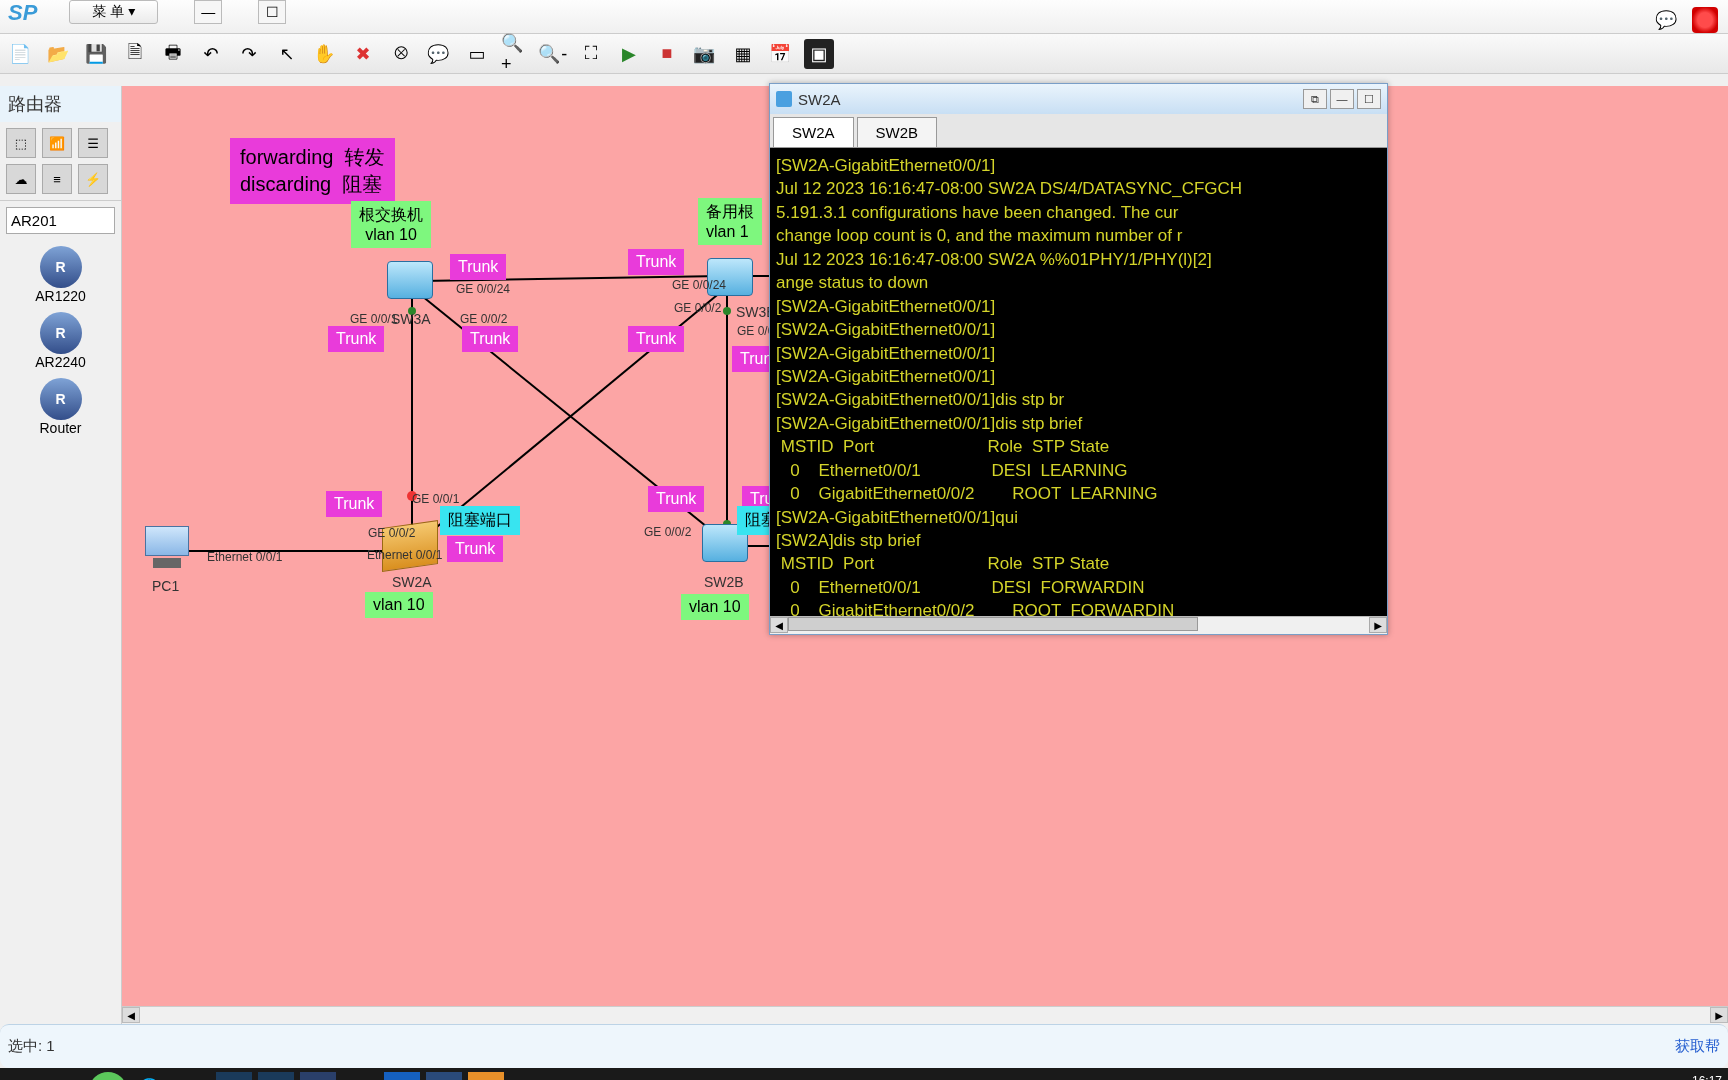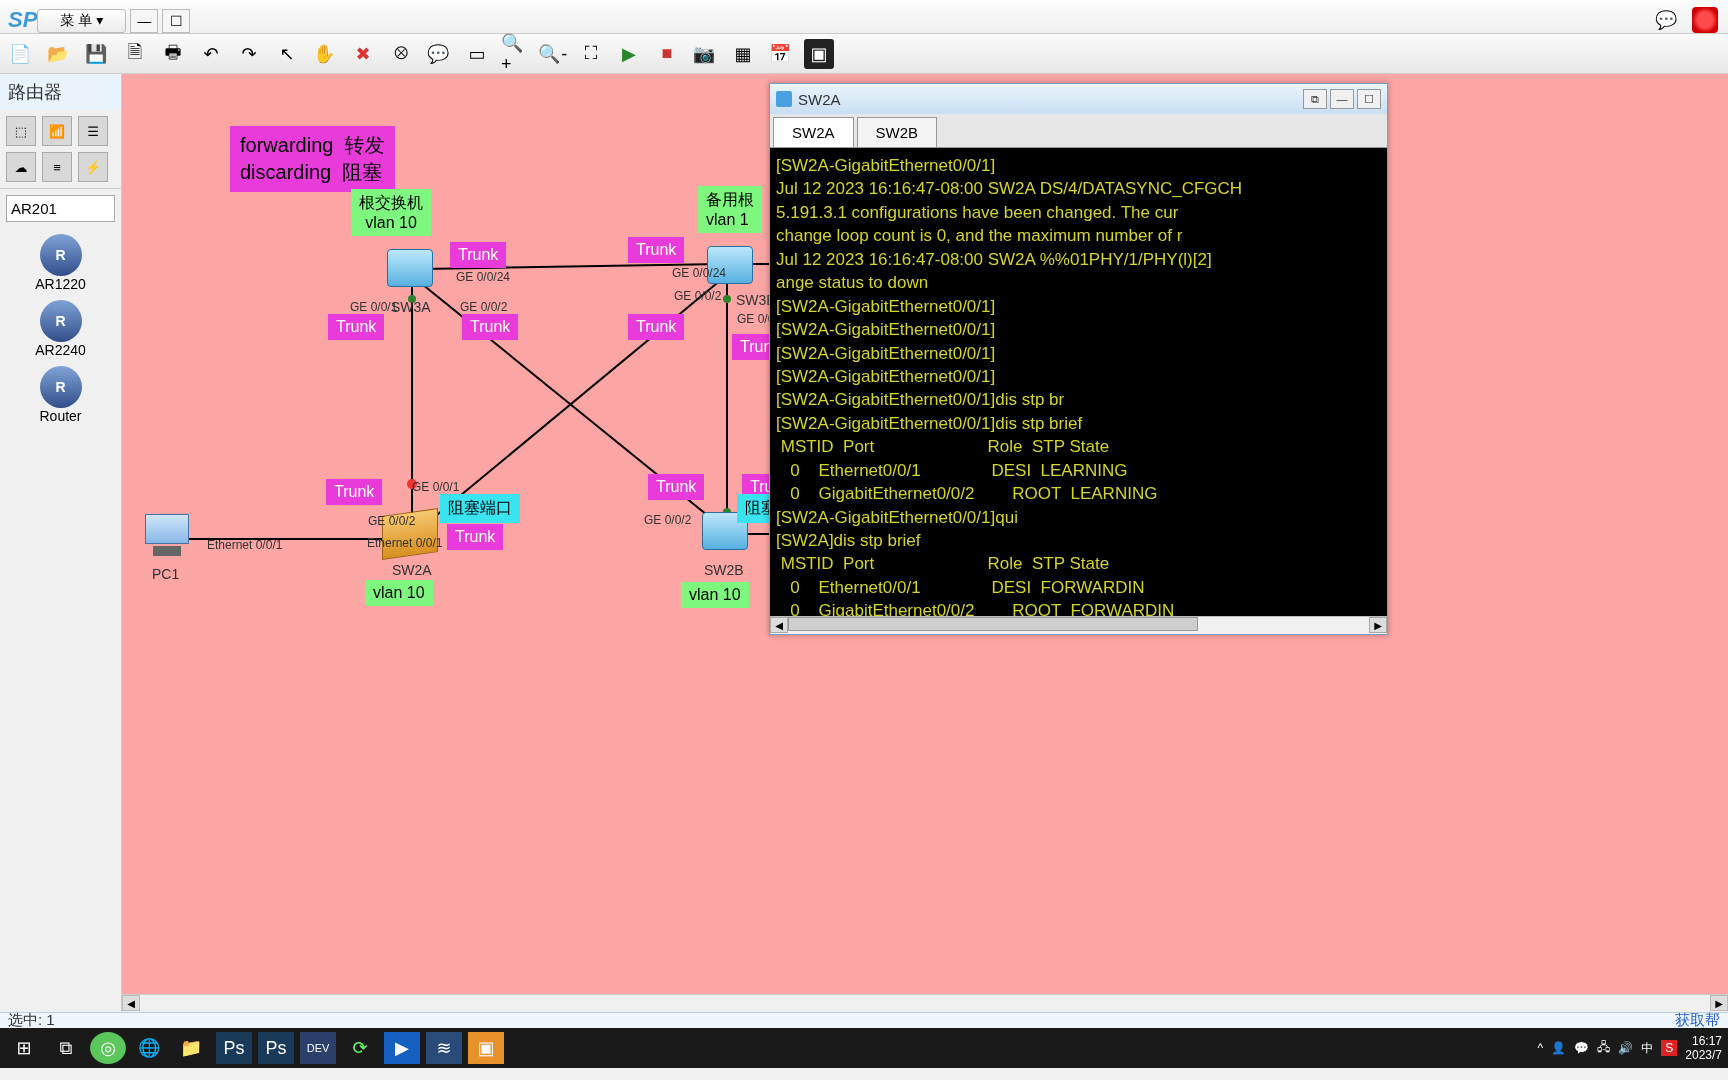--- a/index.html
+++ b/index.html
@@ -1,24 +1,24 @@
 <!DOCTYPE html>
 <html><head>
 <meta charset="utf-8">
 <style>
 * { box-sizing: border-box; margin: 0; padding: 0; font-family: "Microsoft YaHei", Arial, sans-serif; }
 body { width: 1728px; height: 1080px; overflow: hidden; background: #f0f0f0; position: relative; }
-.titlebar { height: 34px; background: linear-gradient(#fdfdfd,#f0f0f0); display: flex; align-items: flex-end; border-bottom: 1px solid #ccc; width:100%; }
+.titlebar { height: 34px; background: linear-gradient(#fdfdfd,#f0f0f0); display: flex; align-items: flex-start; border-bottom: 1px solid #ccc; width:100%;gap:32px; }
 .app-title { color: #3a9bd8; font-size: 22px; font-style: italic; font-weight: bold; padding-left: 8px; }
 .win-title { flex: 1; text-align: center; color: #555; font-size: 16px; }
 .menu-btn { border: 1px solid #bbb; background: linear-gradient(#fff,#ebebeb); padding: 2px 22px; font-size: 14px; margin-right: 4px; border-radius:3px;}
 .win-ctrl { width: 28px; height: 24px; border: 1px solid #bbb; background:#f6f6f6; margin-right:4px; display:flex;align-items:center;justify-content:center;font-size:14px;}
 .toolbar { height: 40px; background: linear-gradient(#fafafa,#e8e8e8); display: flex; align-items: center; gap: 8px; padding: 0 6px; border-bottom:1px solid #ccc;}
 .tool { width: 30px; height: 30px; border: 1px solid transparent; display:flex;align-items:center;justify-content:center;font-size:18px;cursor:pointer;border-radius:3px;}
-.main { display: flex; height: calc(100% - 34px - 40px - 28px - 40px); }
+.main { display: flex; height: calc(100% - 34px - 40px - 28px - 40px); margin-top: 12px; }
 .left-col { width: 122px; border-right: 1px solid #ccc; display:flex;flex-direction:column;}
 .lefthead { background: #e8f3fb; padding: 6px 8px; font-size: 18px; color:#333;}
 .palette { display:flex; flex-wrap:wrap; gap:6px; padding:6px; border-bottom:1px solid #ccc;}
 .pal { width:30px;height:30px;background:#d8d8d8;border:1px solid #aaa;display:flex;align-items:center;justify-content:center;font-size:13px;}
 .combo { margin:6px;padding:4px;background:#fff;border:1px solid #aaa;font-size:15px;}
 .devlist { padding:6px; display:flex;flex-direction:column;gap:8px;align-items:center;}
 .dev {display:flex;flex-direction:column;align-items:center;font-size:14px;}
 .router-ico{width:42px;height:42px;border-radius:50%;background:linear-gradient(#7fa3d6,#334e8a);display:flex;align-items:center;justify-content:center;color:#fff;font-weight:bold;}
 .desc{font-size:14px;padding:6px;color:#333;line-height:1.4;border-top:1px solid #ccc;margin-top:auto;min-height:120px;}
 .canvas-wrap{flex:1;position:relative;background:#fca5a5;overflow:hidden;}
@@ -44,21 +44,21 @@
 .term-title .spacer{flex:1;}
 .term-title .wc{width:24px;height:20px;border:1px solid #999;background:#f0f0f0;margin-left:3px;display:flex;align-items:center;justify-content:center;font-size:11px;}
 .term-tabs{display:flex;background:#e6e6e6;border-bottom:1px solid #999;}
 .term-tab{padding:6px 18px;font-size:15px;border:1px solid #999;border-bottom:none;background:#f4f4f4;margin-top:3px;margin-left:3px;}
 .term-tab.active{background:#fff;}
 .term-body{background:#000;color:#cfcf2e;font-family:"Consolas",monospace;font-size:17px;padding:6px;white-space:pre;line-height:1.32;overflow:hidden;height:468px;}
 .term-scroll{height:18px;background:#f0f0f0;display:flex;border-top:1px solid #bbb;}
 .term-scroll .arrow{width:18px;height:16px;border:1px solid #aaa;background:#ddd;display:flex;align-items:center;justify-content:center;font-size:10px;}
 .term-scroll .track{flex:1;position:relative;}
 .term-scroll .thumb{position:absolute;left:0;top:0;height:14px;width:410px;background:#cfcfcf;border:1px solid #999;}
-.statusbar{height:16px;background:#eef6fc;border-top:1px solid #bcd3e6;display:flex;align-items:center;font-size:15px;padding:0 8px;color:#333;}
+.statusbar{height:44px;background:#eef6fc;border-top:1px solid #bcd3e6;display:flex;align-items:center;font-size:15px;padding:0 8px;color:#333;border-radius:9px;}
 .statusbar .spacer{flex:1;}
 .statusbar .help{color:#2860d0;}
 .taskbar{height:40px;background:#1a1a1a;display:flex;align-items:center;padding:0 6px;gap:6px;}
 .tb{width:36px;height:32px;display:flex;align-items:center;justify-content:center;color:#fff;font-size:18px;}
 .tb.circle{border-radius:50%;}
 .tray{margin-left:auto;display:flex;align-items:center;gap:8px;color:#fff;font-size:12px;}
 .tline{color:#d4d42a;}
 .rt-icons{position:absolute;right:10px;top:0;height:40px;display:flex;align-items:center;gap:10px;}
 .huawei-ico{width:26px;height:26px;background:radial-gradient(circle,#ff4b4b 40%,#d10000 70%);border-radius:4px;}
 </style>

